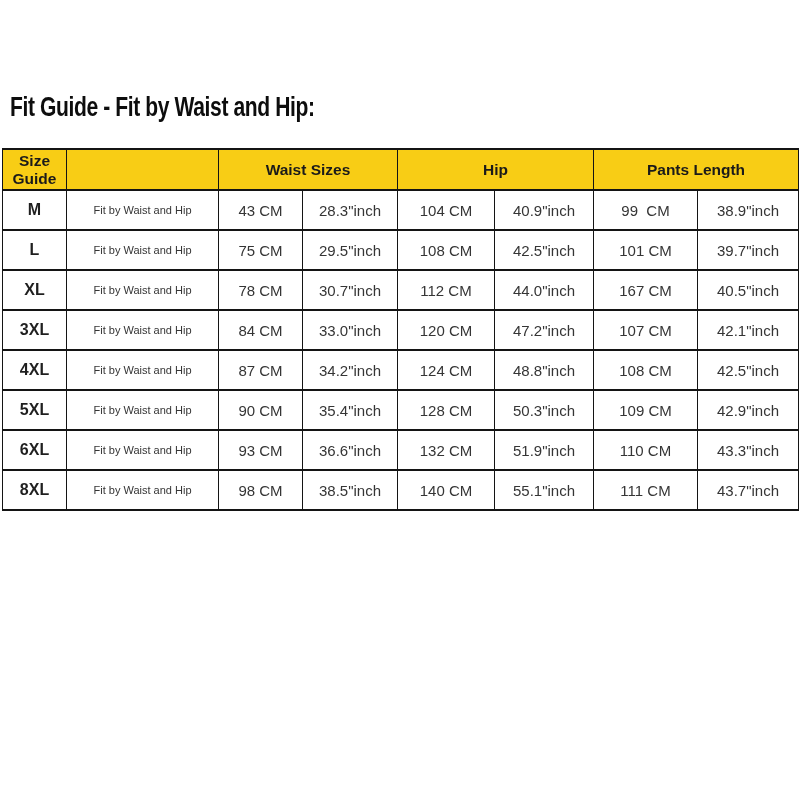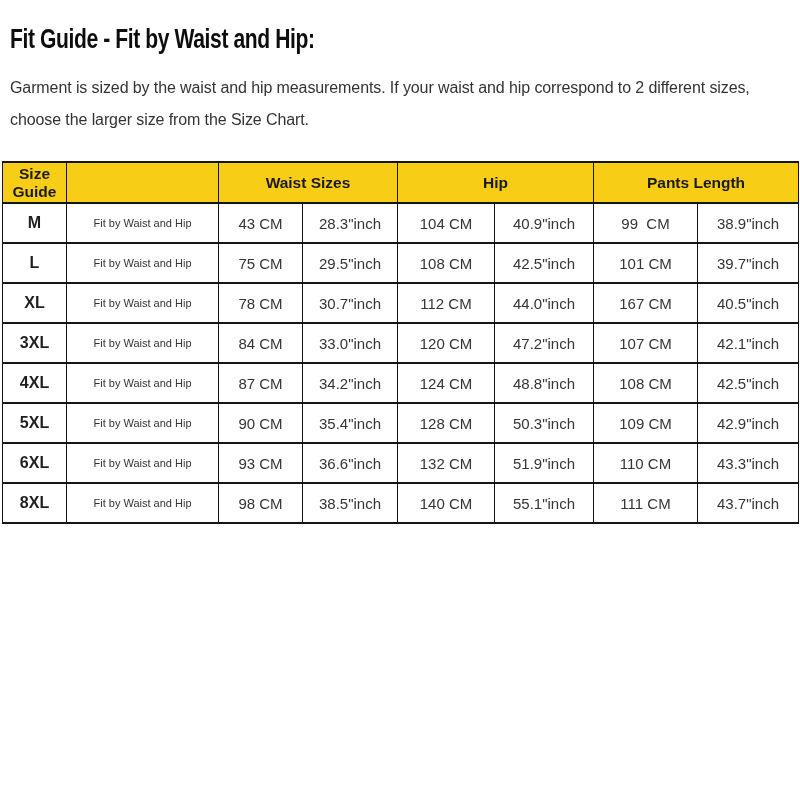--- a/index.html
+++ b/index.html
@@ -3,21 +3,21 @@
 <meta charset="utf-8">
 <style>
   * { margin: 0; padding: 0; box-sizing: border-box; }
   html, body { background: #ffffff; }
   body {
     width: 800px; height: 800px;
     font-family: "Liberation Sans", sans-serif;
     color: #2e2e2e;
     overflow: hidden;
   }
-  .page { padding: 24px 0 0 0; }
+  .page { padding: 92px 0 0 0; }
 
   .page-title {
     margin-left: 10px;
     font-size: 27px;
     font-weight: bold;
     color: #0d0d0d;
     letter-spacing: -0.5px;
     transform: scaleX(0.78);
     transform-origin: left center;
     white-space: nowrap;
@@ -69,21 +69,20 @@
     text-align: center;
   }
 </style>
 </head>
 <body>
 
 <div class="page">
 
   <h1 class="page-title">Fit Guide - Fit by Waist and Hip:</h1>
 
-  <p class="intro">Garment is sized by the waist and hip measurements. If your waist and hip correspond to 2 different sizes, choose the larger size from the Size Chart.</p>
 
   <table class="size-table">
     <colgroup>
       <col style="width:64px">
         <col style="width:152px">
       <col style="width:84px">
         <col style="width:95px">
       <col style="width:97px">
         <col style="width:99px">
       <col style="width:104px">

